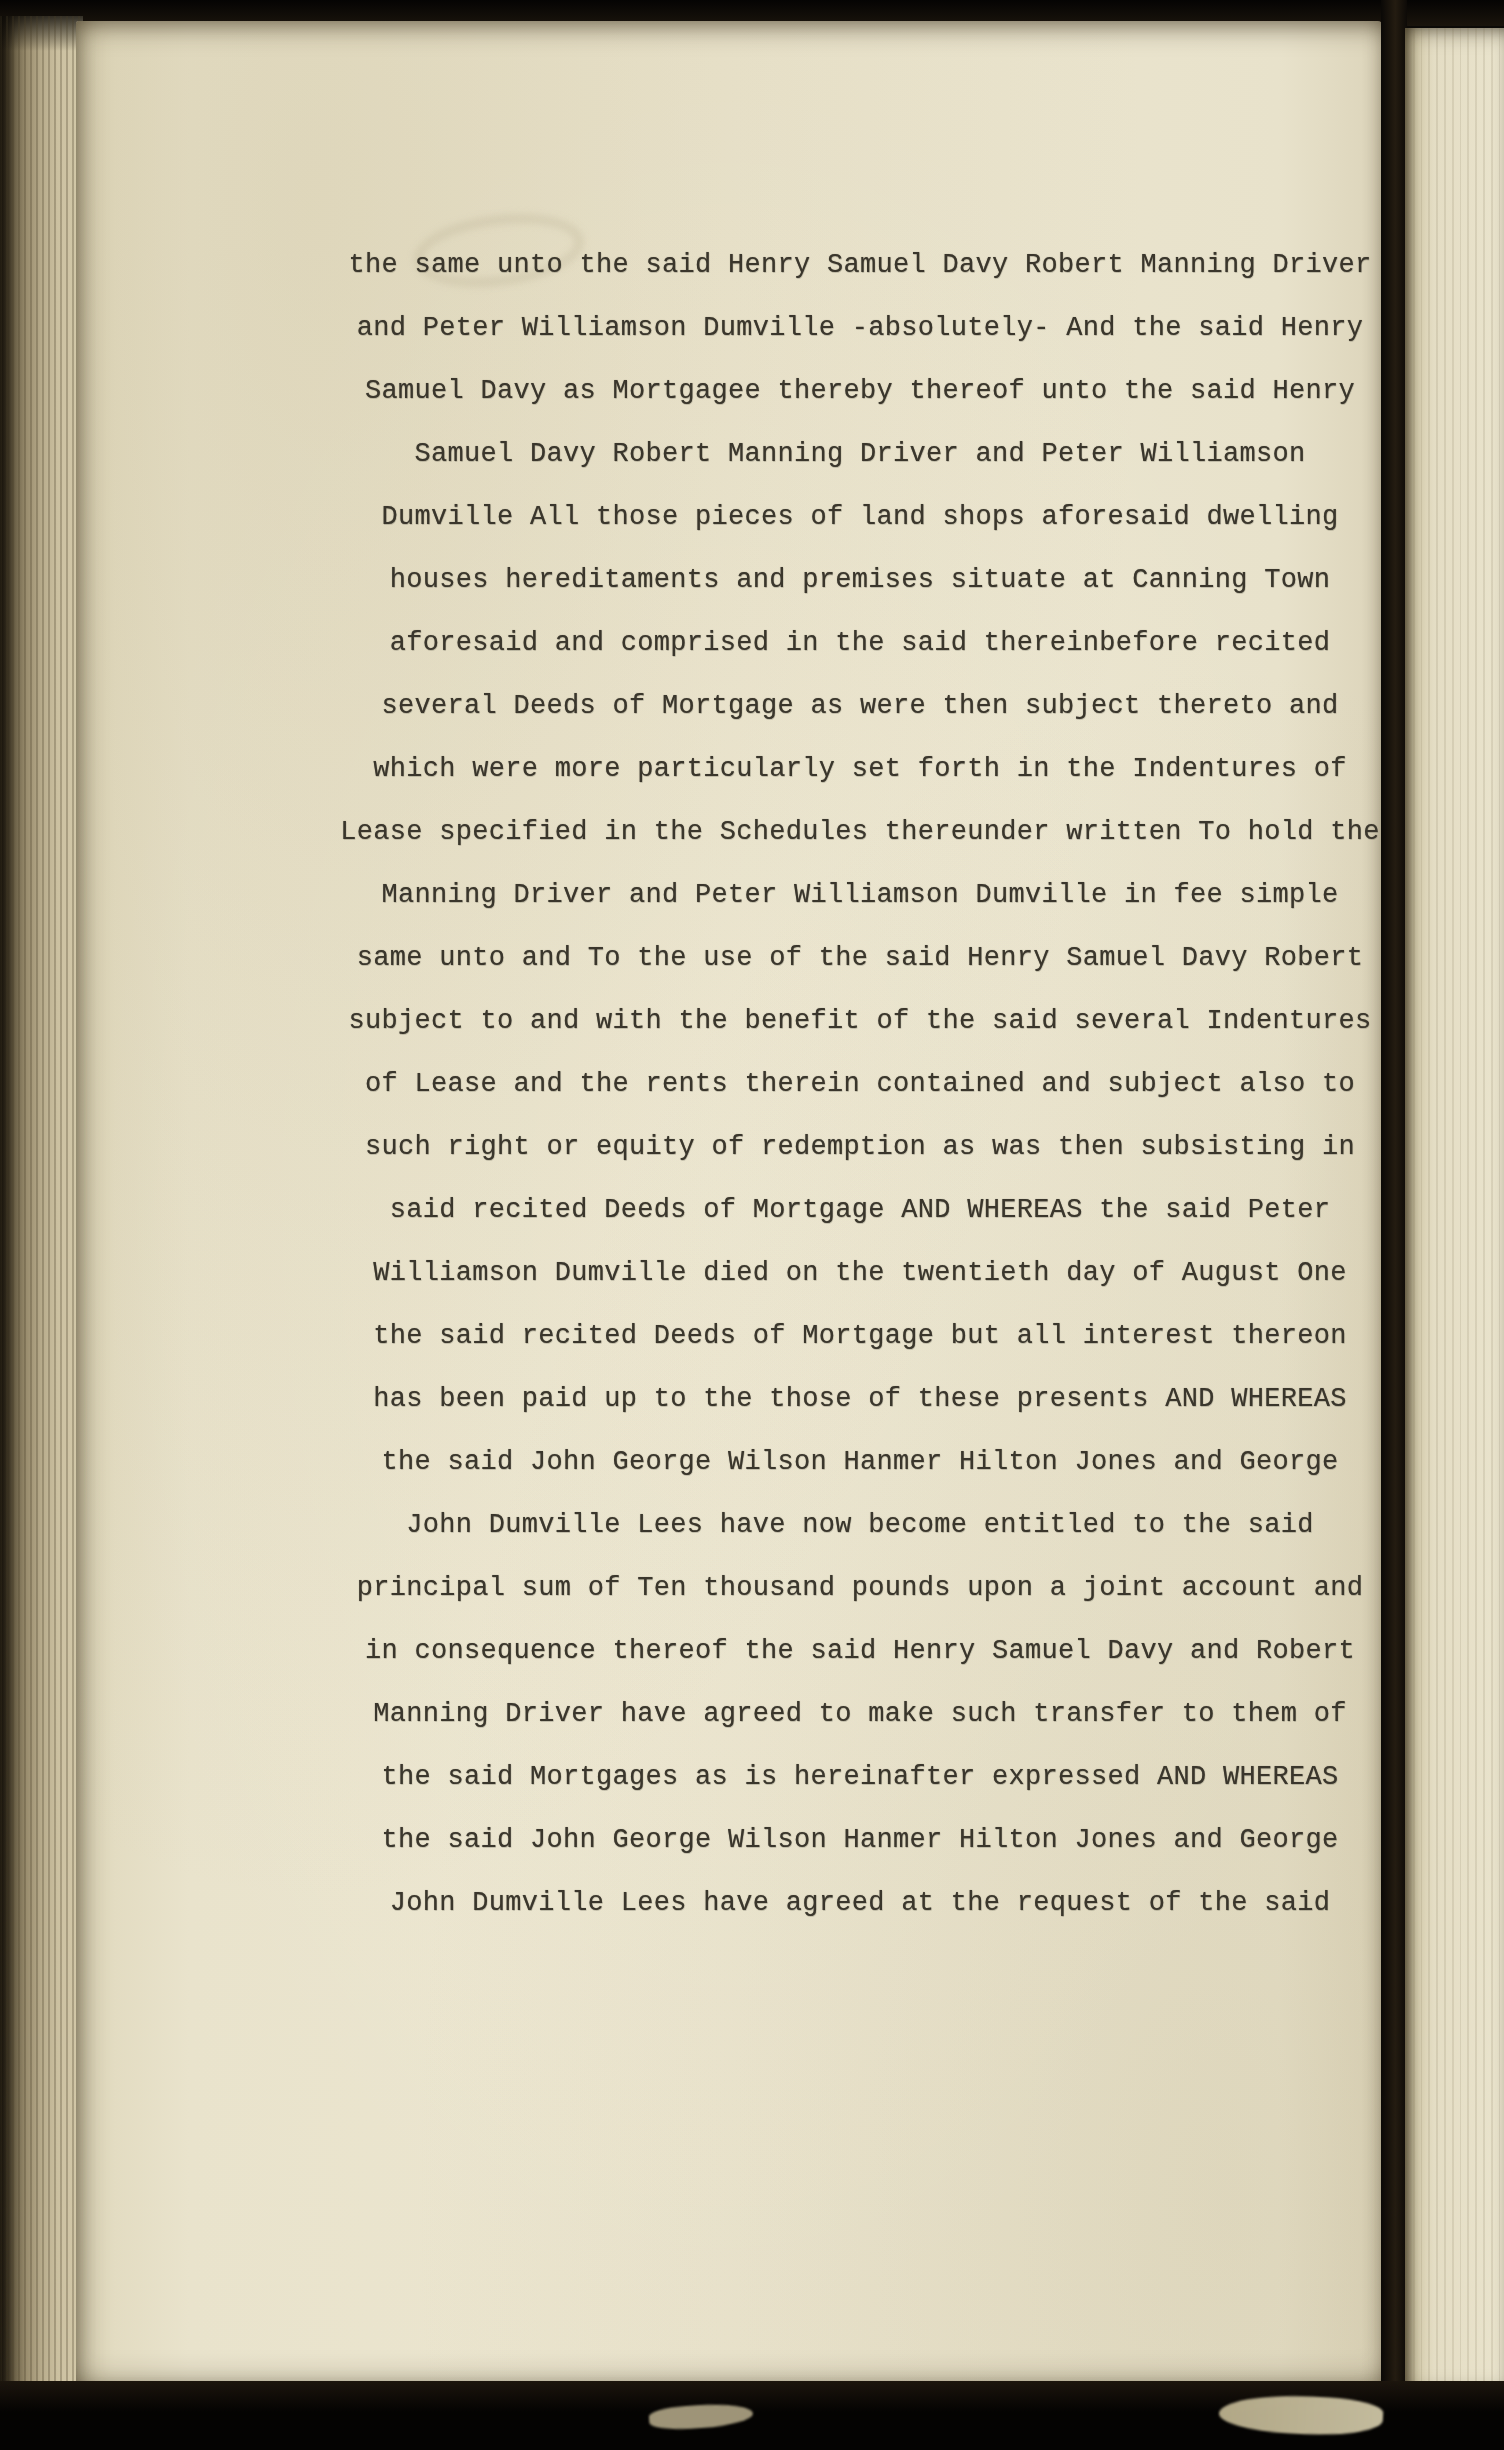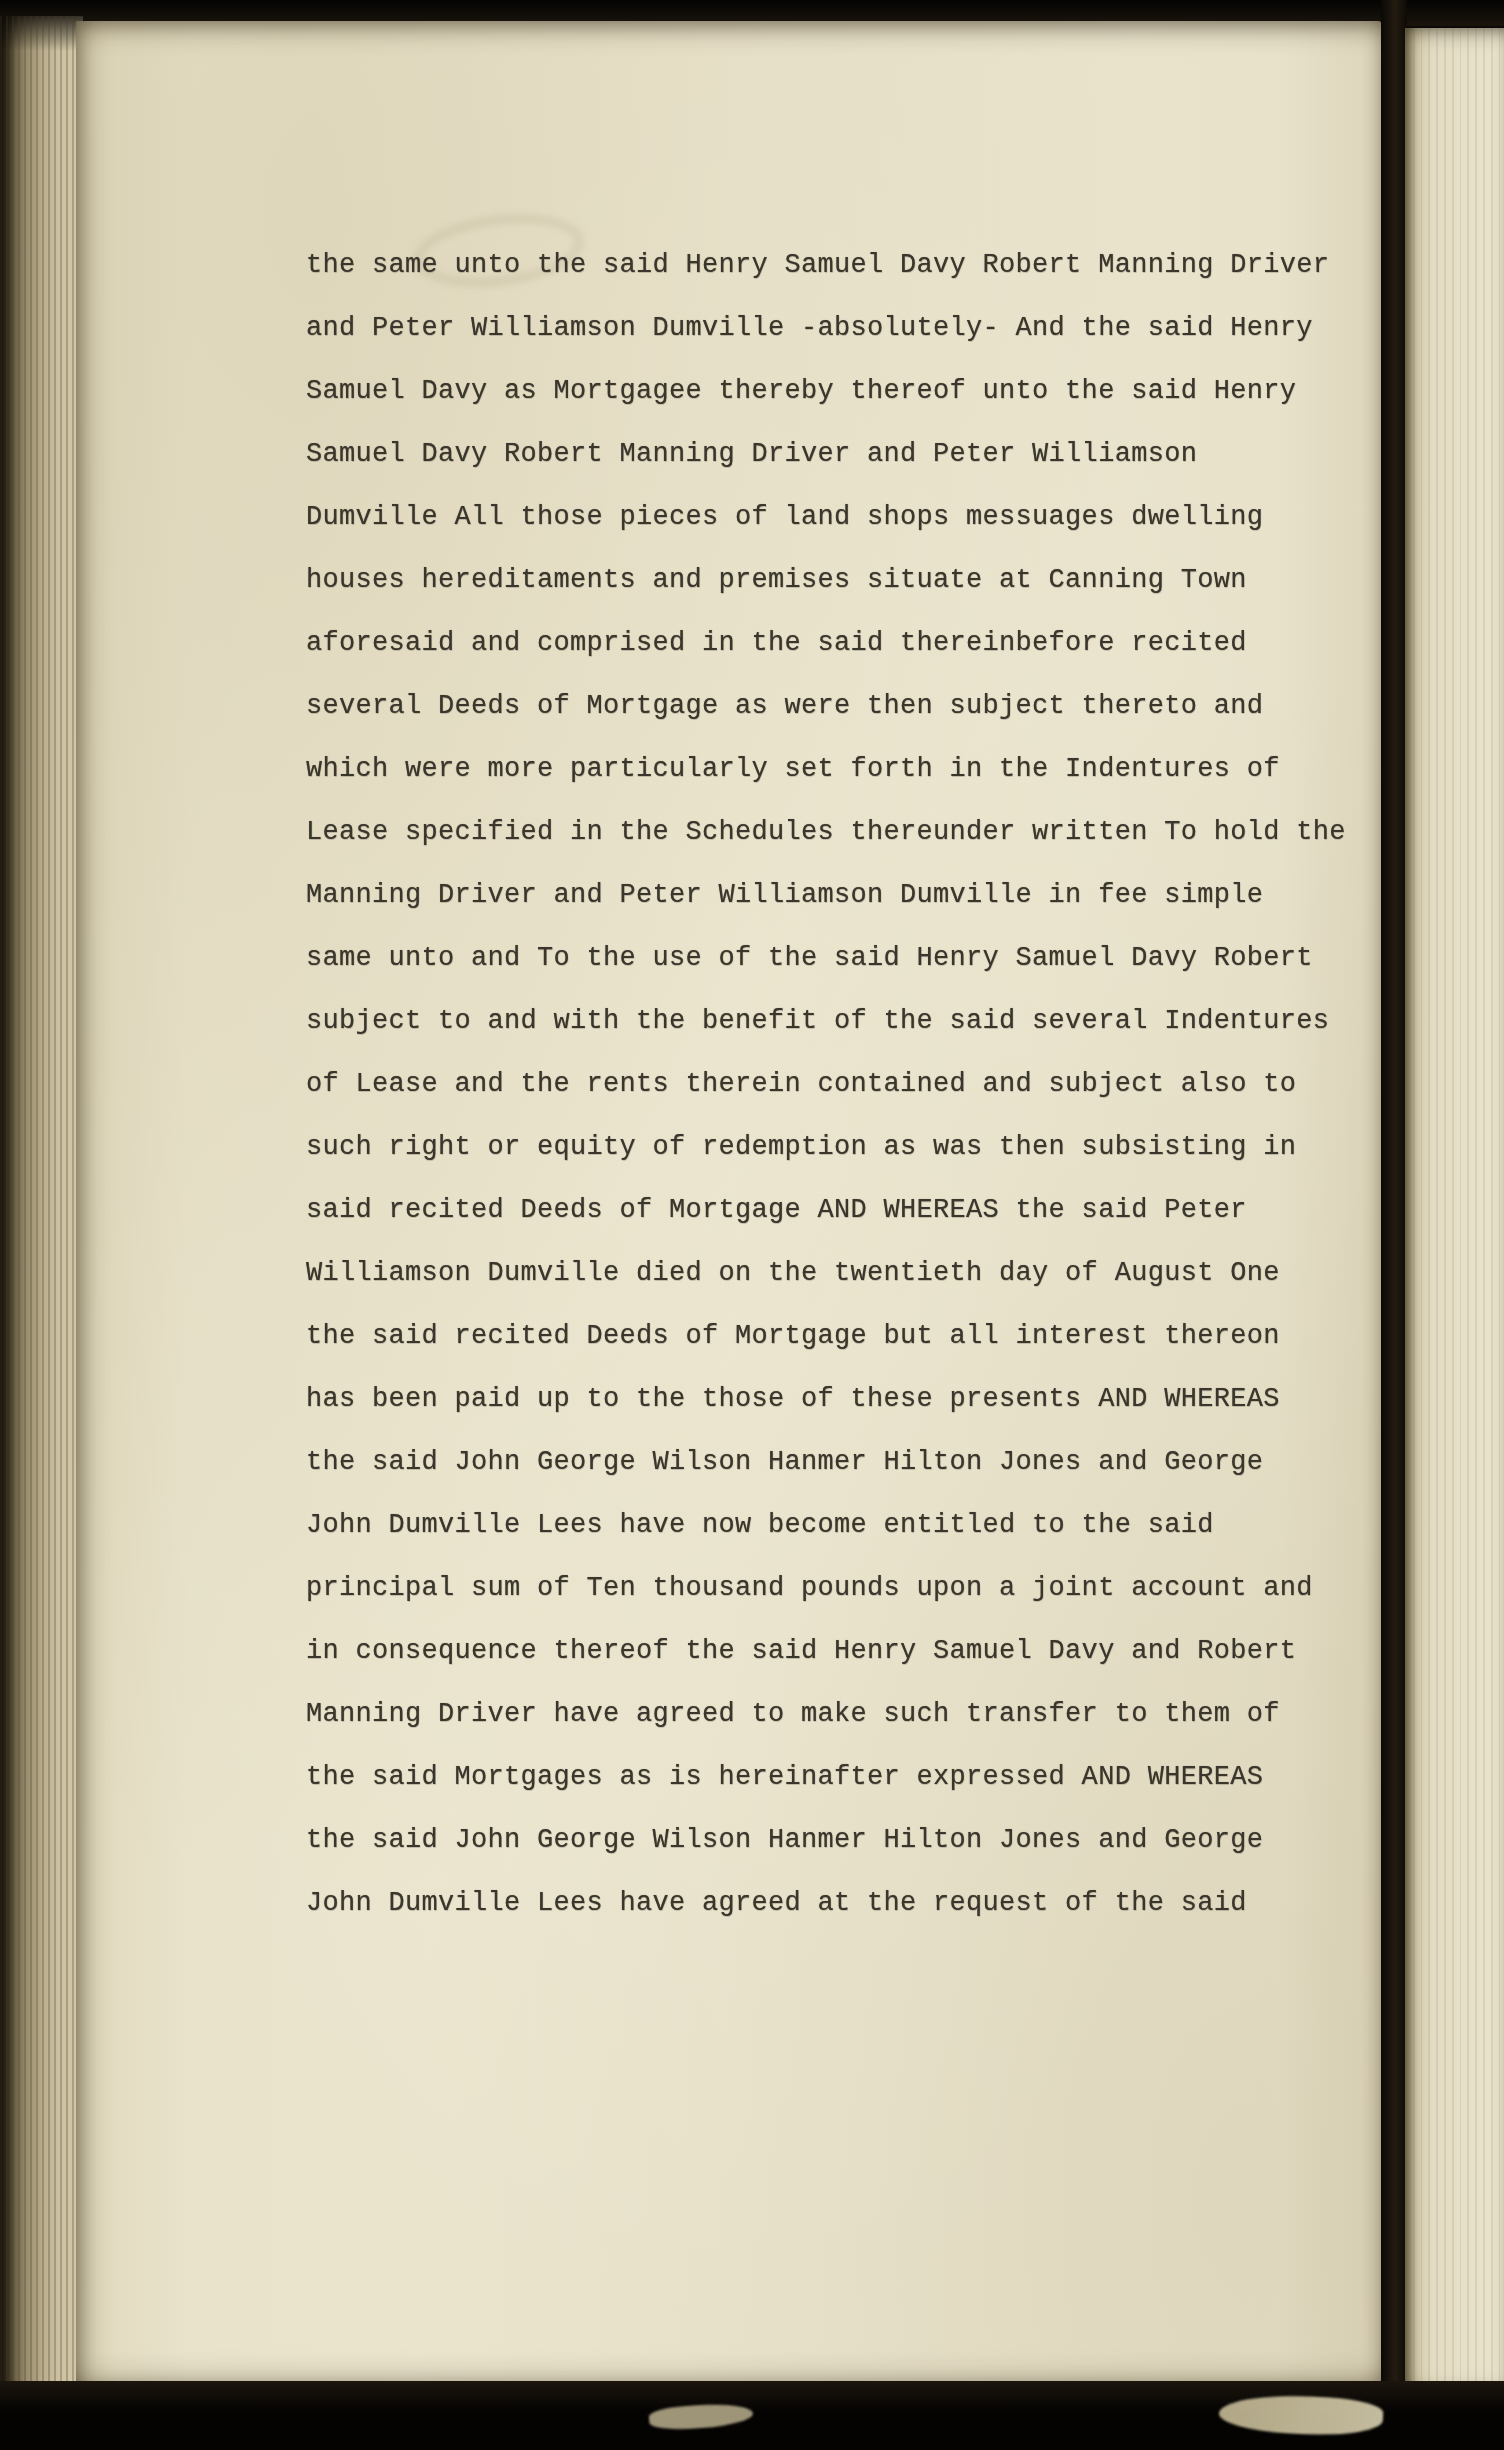--- a/index.html
+++ b/index.html
@@ -104,20 +104,21 @@
     border-radius: 60% 35% 50% 45%;
     transform: rotate(3deg); opacity: 0.9; filter: blur(0.9px);
   }
 
   
   .text-block {
     position: absolute; left: 230px; top: 213px; width: 1108px;
     color: #3a362c;
     font-size: 27px;
     letter-spacing: 0.3px;
+    text-align: center;
   }
   .line {
     height: 63px;
     line-height: 63px;
     white-space: pre;
     text-shadow:
       0 0 0.9px rgba(58, 54, 44, 0.55),
       0.5px 0.5px 0 rgba(58, 54, 44, 0.18);
   }
 </style>
@@ -129,21 +130,21 @@
 <div class="left-stack"></div>
 
 <div class="main-page">
   <div class="smudge"></div>
 
   <div class="text-block">
     <div class="line">the same unto the said Henry Samuel Davy Robert Manning Driver</div>
     <div class="line">and Peter Williamson Dumville -absolutely- And the said Henry</div>
     <div class="line">Samuel Davy as Mortgagee thereby thereof unto the said Henry</div>
     <div class="line">Samuel Davy Robert Manning Driver and Peter Williamson</div>
-    <div class="line">Dumville All those pieces of land shops messuages dwelling</div>
+    <div class="line">Dumville All those pieces of land shops aforesaid dwelling</div>
     <div class="line">houses hereditaments and premises situate at Canning Town</div>
     <div class="line">aforesaid and comprised in the said thereinbefore recited</div>
     <div class="line">several Deeds of Mortgage as were then subject thereto and</div>
     <div class="line">which were more particularly set forth in the Indentures of</div>
     <div class="line">Lease specified in the Schedules thereunder written To hold the</div>
     <div class="line">Manning Driver and Peter Williamson Dumville in fee simple</div>
     <div class="line">same unto and To the use of the said Henry Samuel Davy Robert</div>
     <div class="line">subject to and with the benefit of the said several Indentures</div>
     <div class="line">of Lease and the rents therein contained and subject also to</div>
     <div class="line">such right or equity of redemption as was then subsisting in</div>

